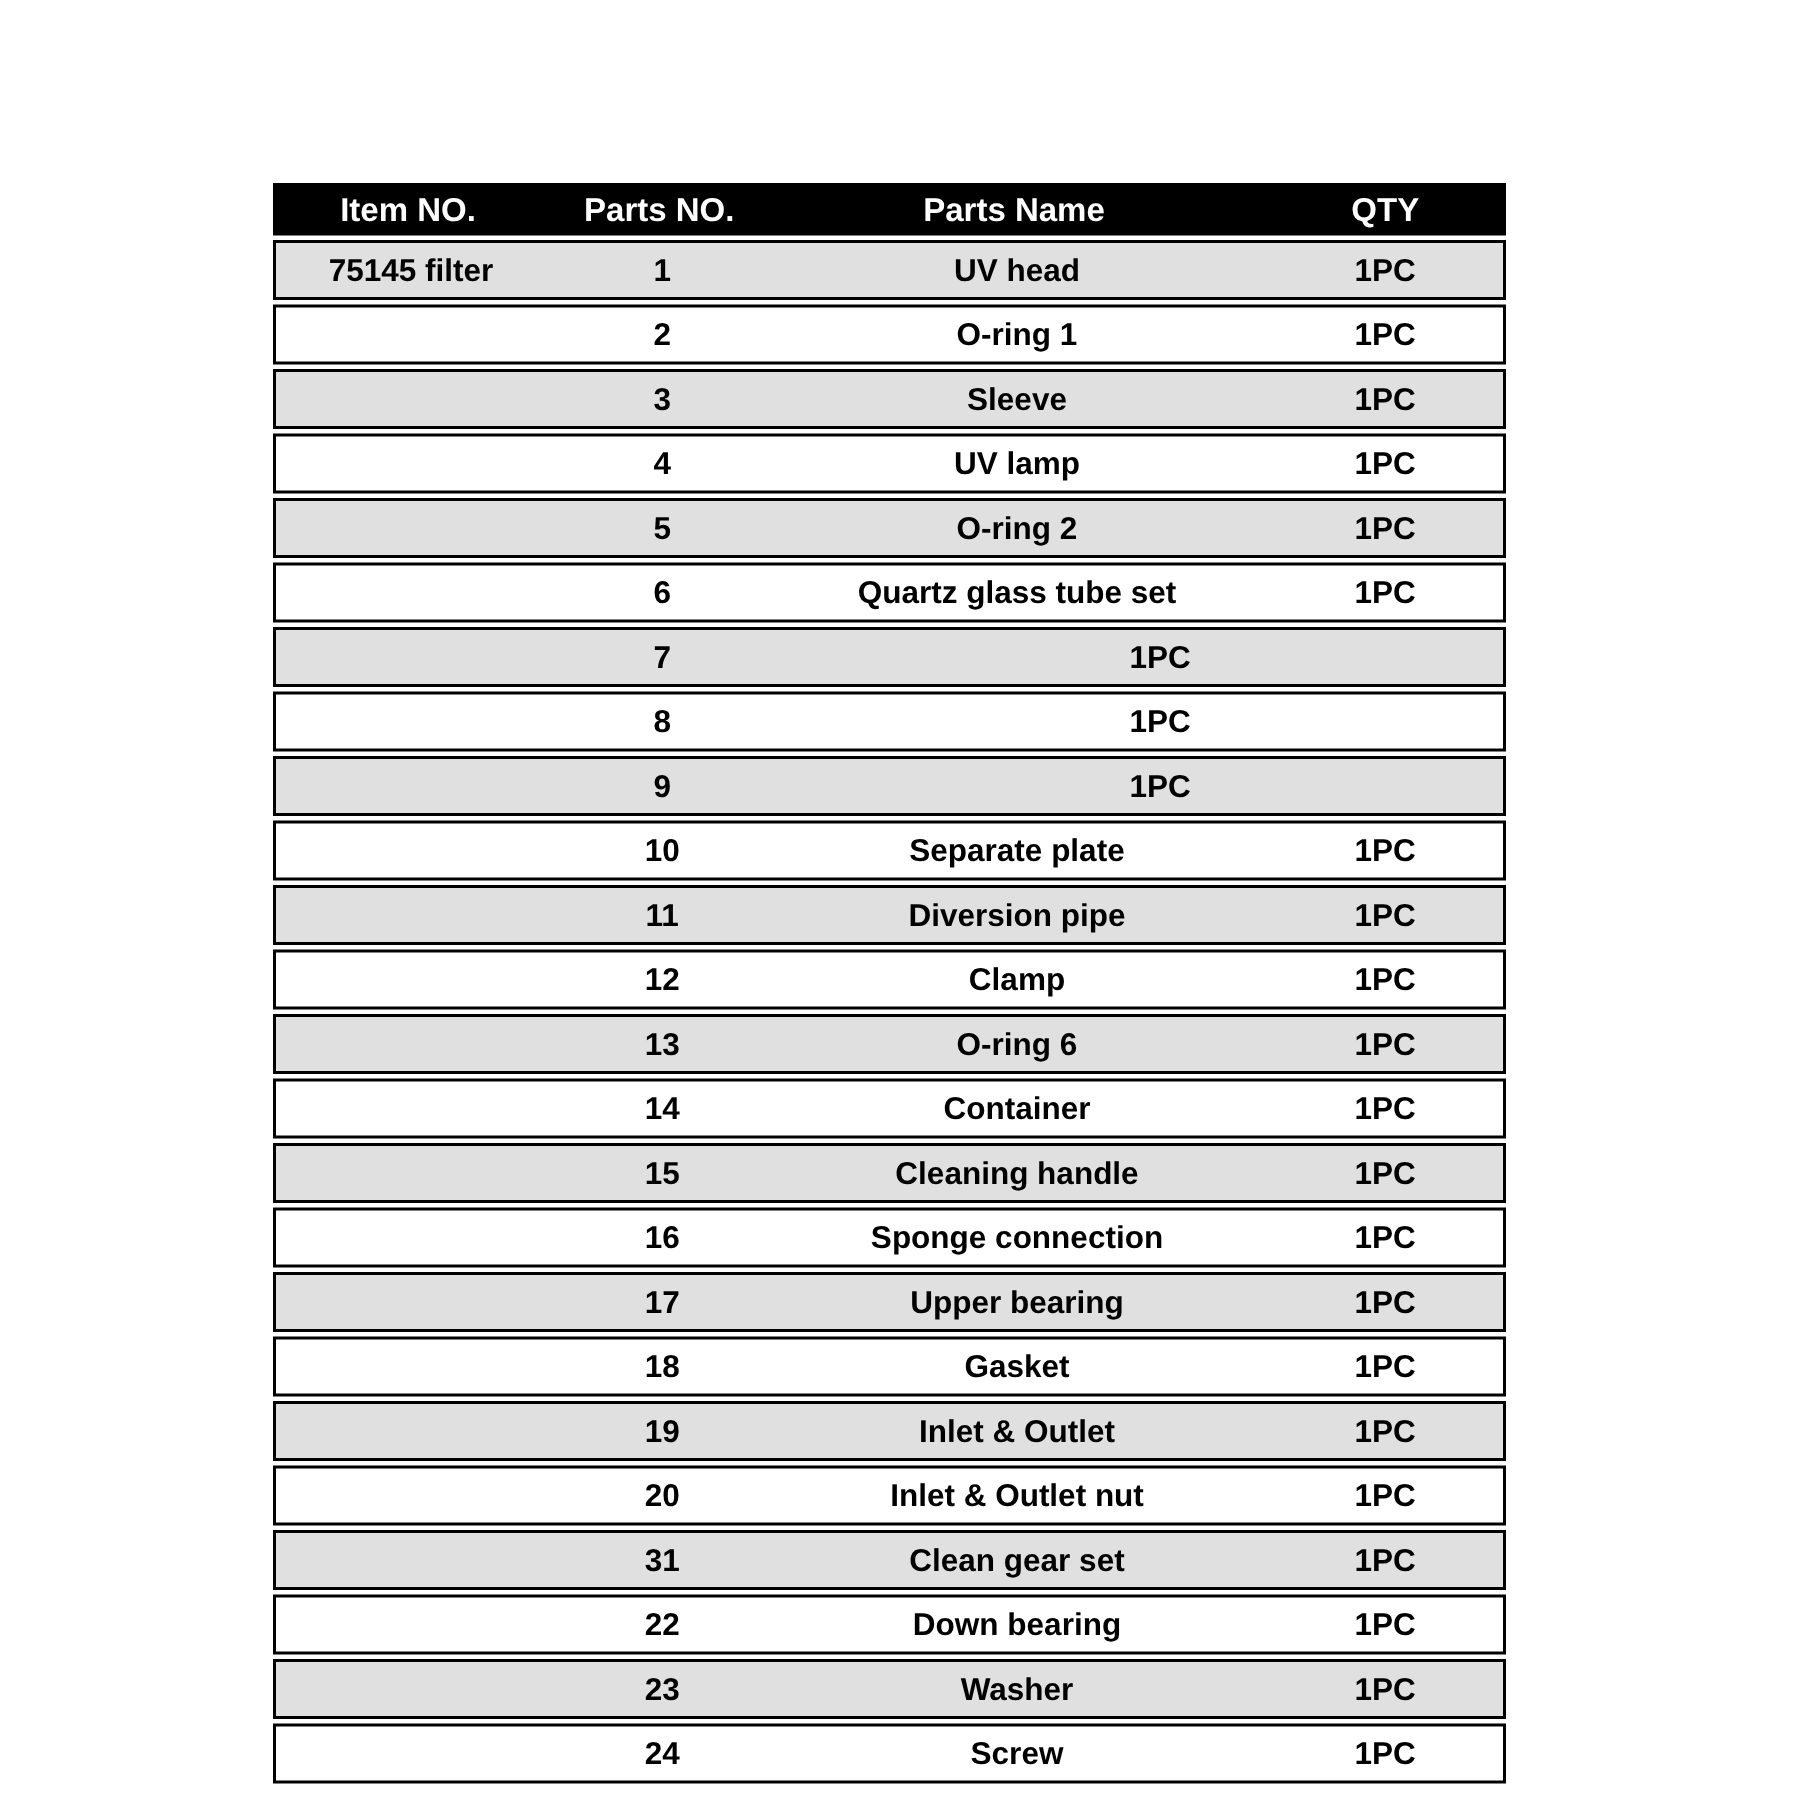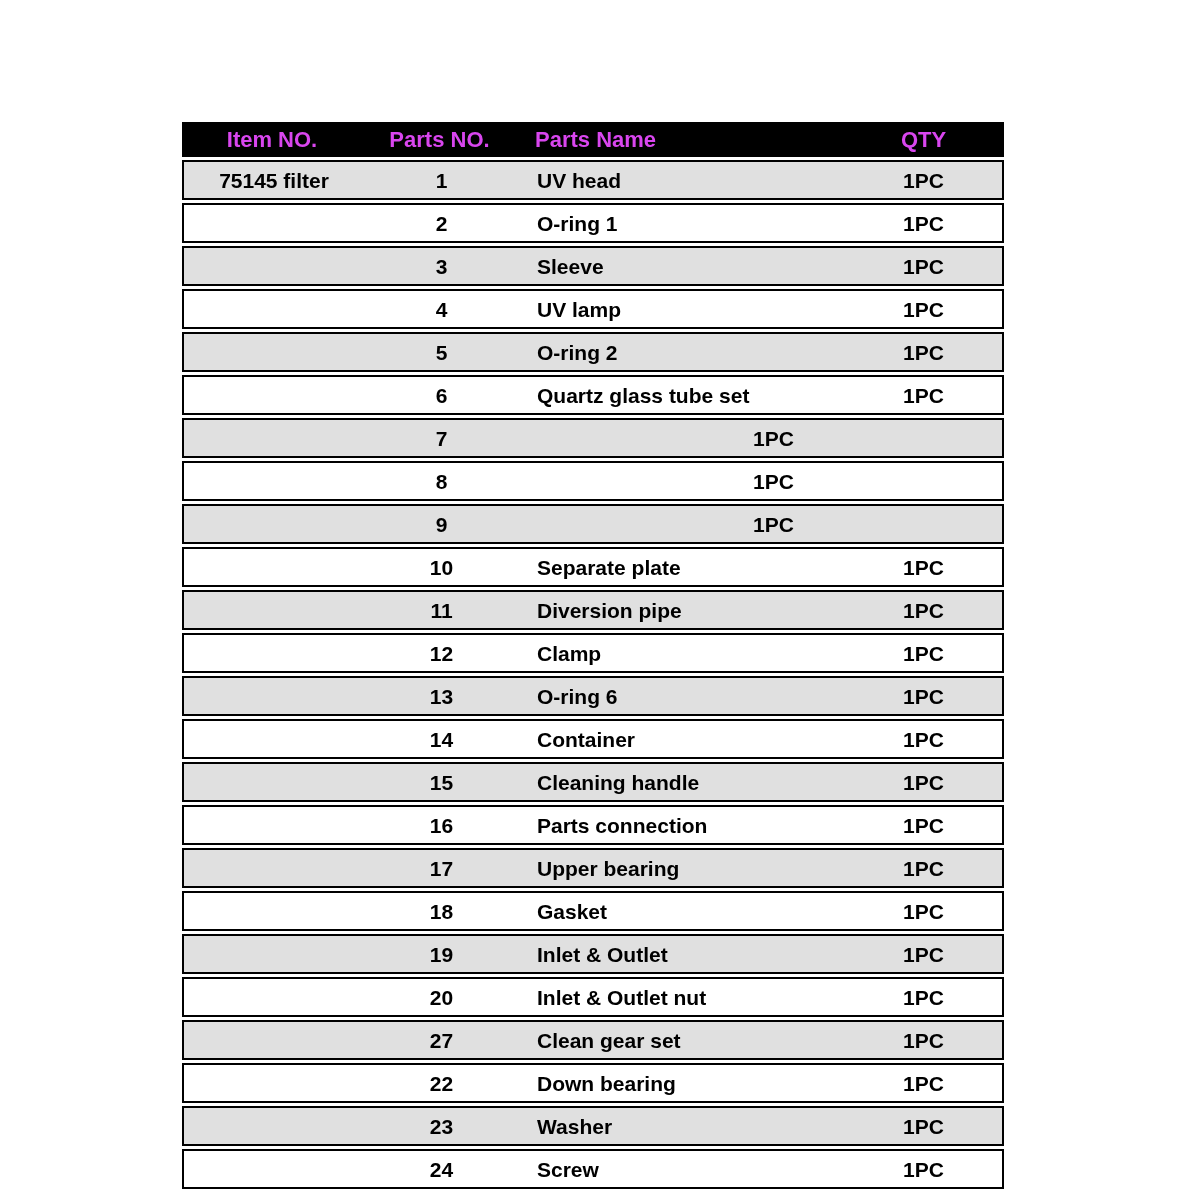--- a/index.html
+++ b/index.html
@@ -22,21 +22,21 @@
     width: 822px;
     display: flex;
     flex-direction: column;
     gap: 3px;
     background: #ffffff;
   }
   .hdr {
     box-sizing: border-box;
     height: 35px;
     background: #000000;
-    color: #d946ef;
+    color: #ffffff;
     font-weight: bold;
     display: flex;
     align-items: center;
     font-size: 22px;
   }
   .row {
     box-sizing: border-box;
     height: 40px;
     border: 2px solid #000000;
     display: flex;
@@ -48,21 +48,21 @@
   .row.gray { background: #e0e0e0; }
   .row.white { background: #ffffff; }
   .cell {
     box-sizing: border-box;
     overflow: hidden;
     white-space: nowrap;
     line-height: 31px;
   }
   .c-item { width: 180px; text-align: center; }
   .c-no   { width: 155px; text-align: center; }
-  .c-name { width: 300px; text-align: left; padding-left: 18px; }
+  .c-name { width: 300px; text-align: center; padding-left: 18px; }
   .c-qty  { flex: 1; text-align: center; padding-left: 26px; }
 </style>
 </head>
 <body>
 
 <div class="page">
   <div class="parts-table">
     <div class="hdr">
       <div class="cell c-item">Item NO.</div>
       <div class="cell c-no">Parts NO.</div>
@@ -153,21 +153,21 @@
         </div>
         <div class="row gray">
           <div class="cell c-item"></div>
           <div class="cell c-no">15</div>
           <div class="cell c-name">Cleaning handle</div>
           <div class="cell c-qty">1PC</div>
         </div>
         <div class="row white">
           <div class="cell c-item"></div>
           <div class="cell c-no">16</div>
-          <div class="cell c-name">Parts connection</div>
+          <div class="cell c-name">Sponge connection</div>
           <div class="cell c-qty">1PC</div>
         </div>
         <div class="row gray">
           <div class="cell c-item"></div>
           <div class="cell c-no">17</div>
           <div class="cell c-name">Upper bearing</div>
           <div class="cell c-qty">1PC</div>
         </div>
         <div class="row white">
           <div class="cell c-item"></div>
@@ -182,21 +182,21 @@
           <div class="cell c-qty">1PC</div>
         </div>
         <div class="row white">
           <div class="cell c-item"></div>
           <div class="cell c-no">20</div>
           <div class="cell c-name">Inlet &amp; Outlet nut</div>
           <div class="cell c-qty">1PC</div>
         </div>
         <div class="row gray">
           <div class="cell c-item"></div>
-          <div class="cell c-no">27</div>
+          <div class="cell c-no">31</div>
           <div class="cell c-name">Clean gear set</div>
           <div class="cell c-qty">1PC</div>
         </div>
         <div class="row white">
           <div class="cell c-item"></div>
           <div class="cell c-no">22</div>
           <div class="cell c-name">Down bearing</div>
           <div class="cell c-qty">1PC</div>
         </div>
         <div class="row gray">

